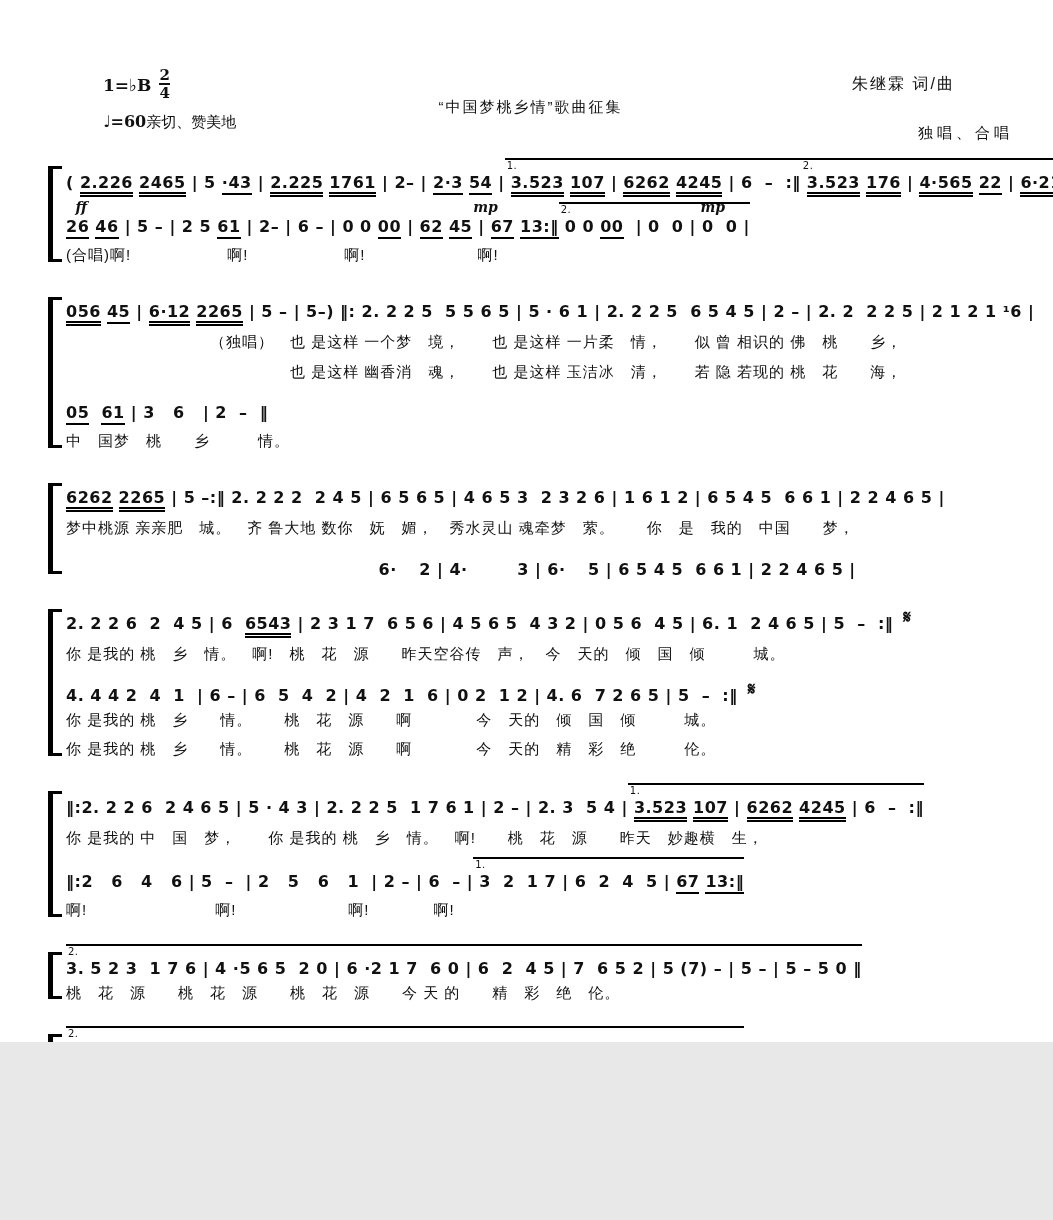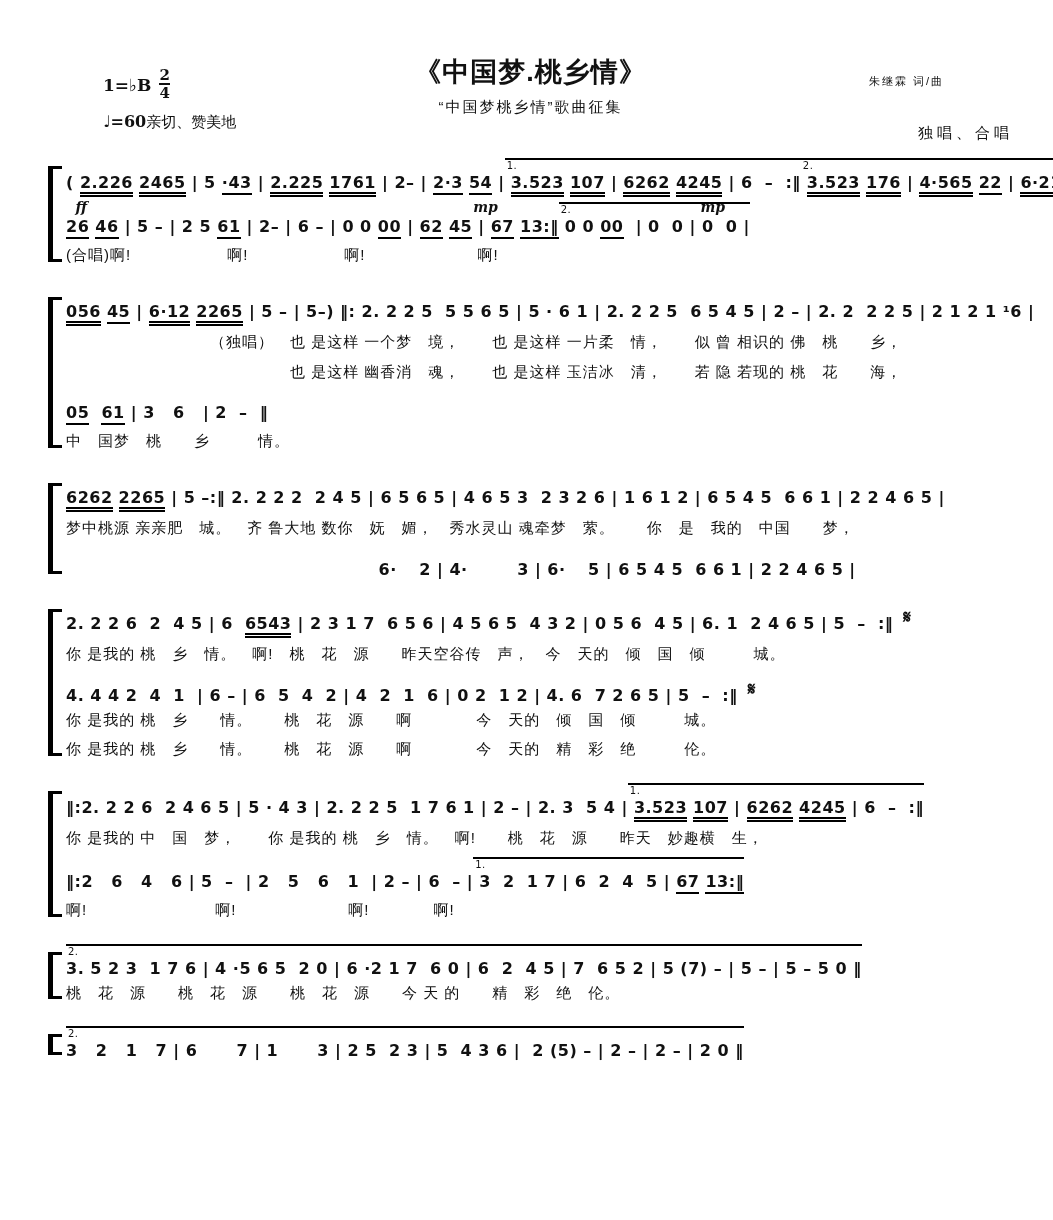--- a/index.html
+++ b/index.html
@@ -1,32 +1,32 @@
 <!DOCTYPE html>
 <html><head>
 <meta charset="utf-8">
 <style>
   html,body{margin:0;padding:0;background:#e8e8e8;}
   .page{
-    width:1053px;height:1220px;margin:0 auto;background:#ffffff;
+    width:1053px;height:1042px;margin:0 auto;background:#ffffff;
     color:#111;font-family:"Liberation Sans",sans-serif;
     position:relative;box-sizing:border-box;padding:46px 40px 20px 48px;overflow:hidden;
   }
   
   .hdr{position:relative;height:112px;}
   .keysig{position:absolute;left:55px;top:22px;font-size:17px;font-weight:700;
           font-family:"DejaVu Serif",serif;display:flex;align-items:center;gap:8px;}
   .frac{display:inline-flex;flex-direction:column;align-items:center;line-height:1;font-size:15px;}
   .frac .den{border-top:2px solid #111;padding-top:1px;}
   .temporow{position:absolute;left:55px;top:66px;font-size:15px;display:flex;align-items:baseline;}
   .tempo{font-weight:700;font-family:"DejaVu Serif",serif;font-size:16px;}
   .title{position:absolute;left:0;right:0;top:8px;text-align:center;font-size:27px;font-weight:700;letter-spacing:1px;}
   .subtitle{position:absolute;left:0;right:0;top:52px;text-align:center;font-size:15px;letter-spacing:2px;}
   .perf{position:absolute;left:0;right:0;top:78px;text-align:right;font-size:15px;letter-spacing:4px;}
-  .credit{position:absolute;right:69px;top:28px;font-size:11px;letter-spacing:2px;}
+  .credit{position:absolute;right:58px;top:28px;font-size:16px;letter-spacing:2px;}
   
   .system{position:relative;padding-left:18px;margin-bottom:23px;}
   .bracket{position:absolute;left:0;top:8px;bottom:4px;width:9px;
            border-left:5px solid #000;border-top:3px solid #000;border-bottom:3px solid #000;}
   .notation{position:relative;font-family:"DejaVu Sans",sans-serif;font-weight:700;
             font-size:16px;white-space:pre;letter-spacing:.5px;margin:0 0 5px;line-height:1;}
   .seg{display:inline-block;padding-top:15px;position:relative;}
   .seg.volta{border-top:2px solid #000;}
   .volta-label{position:absolute;top:1px;left:2px;font-size:10px;font-weight:400;line-height:1;}
   .tok{display:inline-block;line-height:1;}
@@ -46,21 +46,20 @@
       <span>1=♭B</span>
       <span class="frac">
         <span class="num">2</span>
         <span class="den">4</span>
       </span>
     </div>
     <div class="temporow">
       <span class="tempo">♩=60</span>
       <span>亲切、赞美地</span>
     </div>
-    <div class="title">《中国梦.桃乡情》</div>
     <div class="subtitle">“中国梦桃乡情”歌曲征集</div>
     <div class="perf">独唱、合唱</div>
     <div class="credit">朱继霖 词/曲</div>
   </div>
   <main id="score">
       <section class="system">
         <div class="bracket"></div>
         <div class="notation"><span class="seg"><span class="tok">(</span> <span class="tok beam2">2.226</span> <span class="tok beam2">2465</span> <span class="tok">|</span> <span class="tok">5</span> <span class="tok beam1">·43</span> <span class="tok">|</span> <span class="tok beam2">2.225</span> <span class="tok beam2">1761</span> <span class="tok">|</span> <span class="tok">2–</span> <span class="tok">|</span> <span class="tok beam1">2·3</span> <span class="tok beam1">54</span> <span class="tok">|</span></span><span class="seg volta"><span class="volta-label">1.</span> <span class="tok beam2">3.523</span> <span class="tok beam2">107</span> <span class="tok">|</span> <span class="tok beam2">6262</span> <span class="tok beam2">4245</span> <span class="tok">|</span> <span class="tok">6</span>  <span class="tok">–</span>  <span class="tok">:‖</span></span><span class="seg volta"><span class="volta-label">2.</span> <span class="tok beam2">3.523</span> <span class="tok beam2">176</span> <span class="tok">|</span> <span class="tok beam2">4·565</span> <span class="tok beam1">22</span> <span class="tok">|</span> <span class="tok beam2">6·217</span>  </span></div>
         <div class="notation"><span class="dyn" style="left: 1%;">ff</span><span class="dyn" style="left: 43%;">mp</span><span class="dyn" style="left: 67%;">mp</span><span class="seg"><span class="tok beam1">26</span> <span class="tok beam1">46</span> <span class="tok">|</span> <span class="tok">5</span> <span class="tok">–</span> <span class="tok">|</span> <span class="tok">2</span> <span class="tok">5</span> <span class="tok beam1">61</span> <span class="tok">|</span> <span class="tok">2–</span> <span class="tok">|</span> <span class="tok">6</span> <span class="tok">–</span> <span class="tok">|</span> <span class="tok">0</span> <span class="tok">0</span> <span class="tok beam1">00</span> <span class="tok">|</span> <span class="tok beam1">62</span> <span class="tok beam1">45</span> <span class="tok">|</span> <span class="tok beam1">67</span> <span class="tok beam1">13:‖</span></span><span class="seg volta"><span class="volta-label">2.</span> <span class="tok">0</span> <span class="tok">0</span> <span class="tok beam1">00</span>  <span class="tok">|</span> <span class="tok">0</span>  <span class="tok">0</span> <span class="tok">|</span> <span class="tok">0</span>  <span class="tok">0</span> <span class="tok">|</span></span></div>
         <div class="lyrics">(合唱)啊!　　　　　　啊!　　　　　　啊!　　　　　　　啊!</div>

